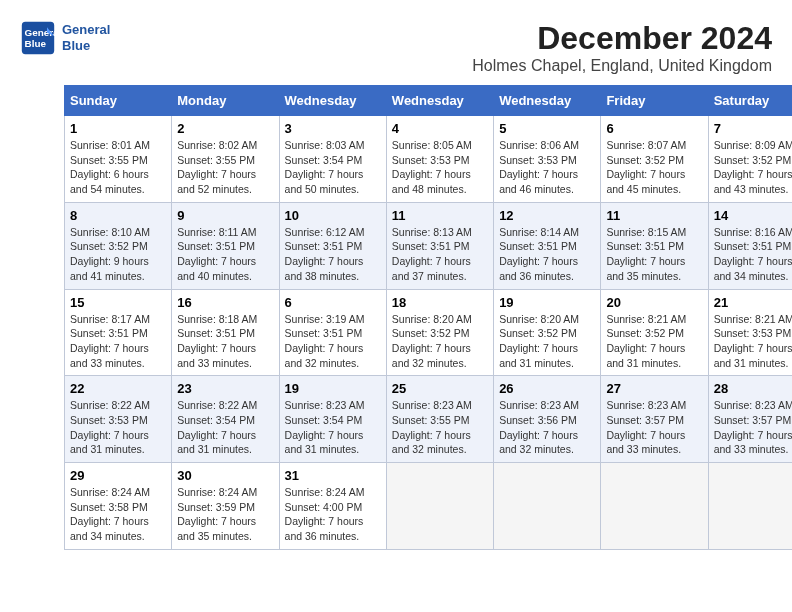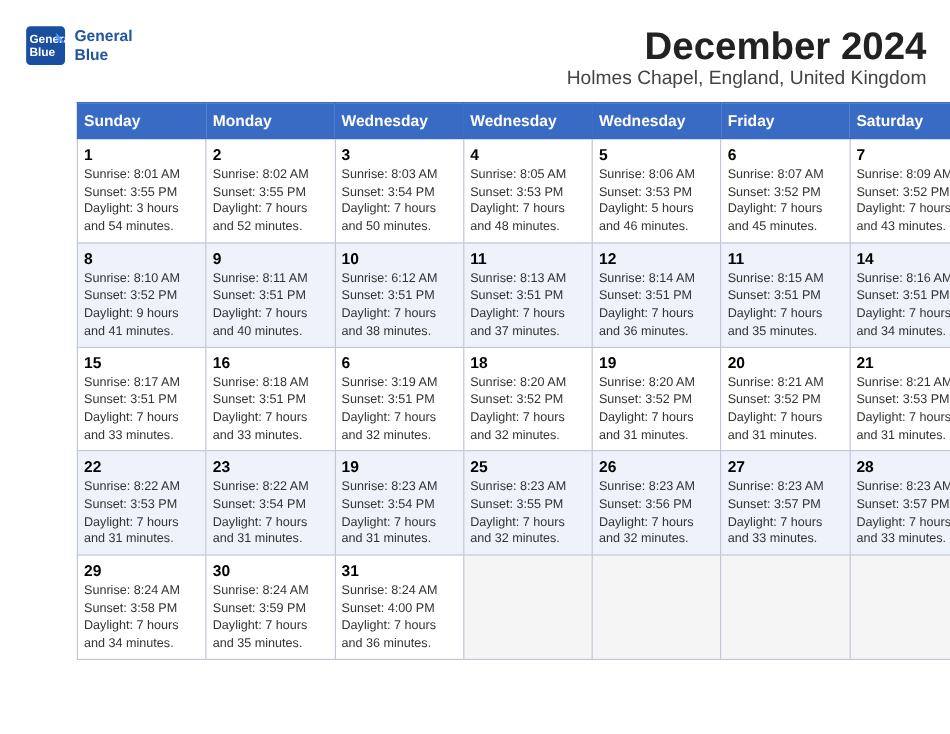--- a/index.html
+++ b/index.html
@@ -126,21 +126,21 @@
       <th>Friday</th>
       <th>Saturday</th>
     </tr>
   </thead>
   <tbody id="calendar-body">
   <tr>
         <td>
           <span class="day-number">1</span>
           <span class="day-detail">Sunrise: 8:01 AM</span><br>
           <span class="day-detail">Sunset: 3:55 PM</span><br>
-          <span class="day-detail">Daylight: 3 hours and 54 minutes.</span>
+          <span class="day-detail">Daylight: 6 hours and 54 minutes.</span>
         </td>
         <td>
           <span class="day-number">2</span>
           <span class="day-detail">Sunrise: 8:02 AM</span><br>
           <span class="day-detail">Sunset: 3:55 PM</span><br>
           <span class="day-detail">Daylight: 7 hours and 52 minutes.</span>
         </td>
         <td>
           <span class="day-number">3</span>
           <span class="day-detail">Sunrise: 8:03 AM</span><br>
@@ -150,21 +150,21 @@
         <td>
           <span class="day-number">4</span>
           <span class="day-detail">Sunrise: 8:05 AM</span><br>
           <span class="day-detail">Sunset: 3:53 PM</span><br>
           <span class="day-detail">Daylight: 7 hours and 48 minutes.</span>
         </td>
         <td>
           <span class="day-number">5</span>
           <span class="day-detail">Sunrise: 8:06 AM</span><br>
           <span class="day-detail">Sunset: 3:53 PM</span><br>
-          <span class="day-detail">Daylight: 5 hours and 46 minutes.</span>
+          <span class="day-detail">Daylight: 7 hours and 46 minutes.</span>
         </td>
         <td>
           <span class="day-number">6</span>
           <span class="day-detail">Sunrise: 8:07 AM</span><br>
           <span class="day-detail">Sunset: 3:52 PM</span><br>
           <span class="day-detail">Daylight: 7 hours and 45 minutes.</span>
         </td>
         <td>
           <span class="day-number">7</span>
           <span class="day-detail">Sunrise: 8:09 AM</span><br>

